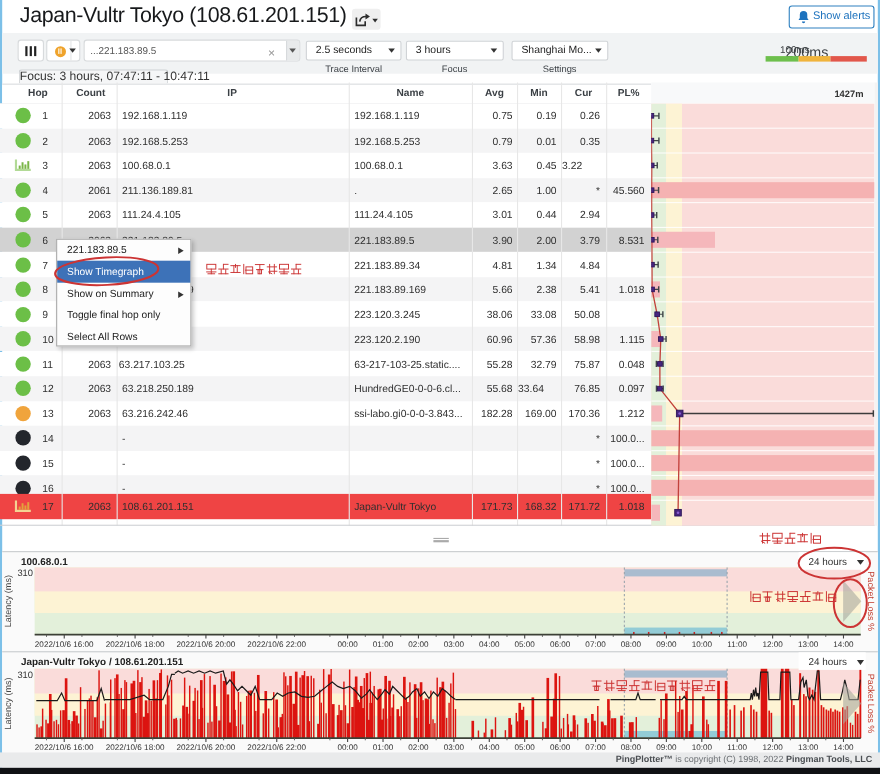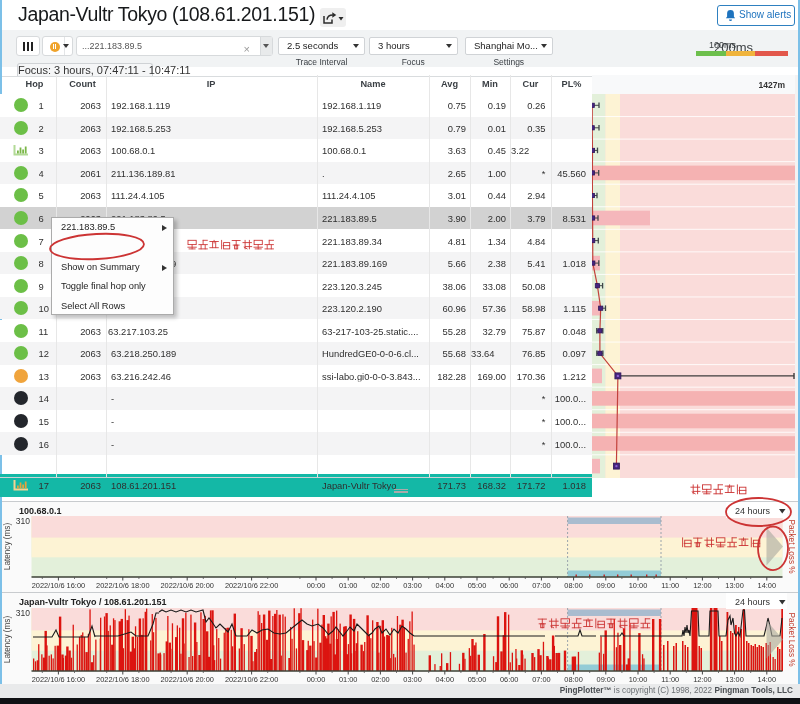--- a/index.html
+++ b/index.html
@@ -257,21 +257,21 @@
     <div class="dot" style="background:#23262c"></div>
     <div class="c" style="left:38.5px;width:16px">16</div>
     <div class="c" style="left:60px;width:41px;text-align:right"></div>
     <div class="c" style="left:111px;width:200px">-</div>
     <div class="c" style="left:322px;width:104px"></div>
     <div class="c" style="left:430px;width:36px;text-align:right"></div>
     <div class="c" style="left:471px;width:35px;text-align:right"></div>
     <div class="c" style="left:511px;width:34.5px;text-align:right">*</div>
     <div class="c" style="left:552px;width:34px;text-align:right">100.0...</div>
   </div>
-<div class="row" style="top:474px;height:22.55px;background:#14b8a6">
+<div class="row" style="top:449px;height:22.55px;background:#ef4444">
     <svg class="chic" viewBox="0 0 16 12">
       <path d="M1.5 1v9.5H15" stroke="#f4d393" stroke-width="2" fill="none"></path>
       <g fill="#e3a33d">
         <rect x="4" y="6.5" width="1.8" height="3"></rect>
         <rect x="6.6" y="3.5" width="1.8" height="6"></rect>
         <rect x="9.2" y="5.5" width="1.8" height="4"></rect>
         <rect x="11.8" y="2.5" width="1.8" height="7"></rect>
       </g>
     </svg>
     <div class="c" style="left:38.5px;width:16px">17</div>
@@ -370,20 +370,21 @@
 <circle cx="25.9" cy="281.9" r="1.2" fill="#8a5fd0"></circle>
 <line x1="23.9" y1="372.1" x2="26.2" y2="372.1" stroke="#3f4648" stroke-width="1"></line>
 <line x1="26.2" y1="369.3" x2="26.2" y2="374.9" stroke="#3f4648" stroke-width="1.3"></line>
 <rect x="21.4" y="369.1" width="6.0" height="6.0" fill="#46257e" stroke="#2e1459" stroke-width="0.8"></rect>
 <circle cx="24.4" cy="372.1" r="1.2" fill="#8a5fd0"></circle>
 </svg>
 
 <div style="position:absolute;left:50.5px;top:217px;width:123.5px;height:97.5px;background:#fdfdfd;border:1px solid #ababab;box-shadow:2.5px 2.5px 4px rgba(0,0,0,0.22);font-size:9.3px;color:#1c1c1c">
  <div style="position:absolute;left:9.5px;top:0;height:19.5px;line-height:19.5px">221.183.89.5</div>
  <div class="mar" style="position:absolute;right:6px;top:7px;border:3.8px solid transparent;border-left:5px solid #333;border-right:none"></div>
+ <div style="position:absolute;left:0.5px;top:19px;width:120.5px;height:20.3px;background:#3d72b8;color:#fff;line-height:20.3px;padding-left:9px">Show Timegraph</div>
  <div style="position:absolute;left:9.5px;top:39.5px;height:19.5px;line-height:19.5px">Show on Summary</div>
  <div style="position:absolute;right:6px;top:46.5px;border:3.8px solid transparent;border-left:5px solid #333;border-right:none"></div>
  <div style="position:absolute;left:9.5px;top:59px;height:19.5px;line-height:19.5px">Toggle final hop only</div>
  <div style="position:absolute;left:9.5px;top:78.5px;height:19.5px;line-height:19.5px">Select All Rows</div>
 </div>
 
 <div style="position:absolute;left:394px;top:488.5px;width:14px;height:1.5px;background:#aaa"></div>
 <div style="position:absolute;left:394px;top:491px;width:14px;height:1.5px;background:#aaa"></div>
 
 <div style="position:absolute;left:2px;top:501px;width:796px;height:91px;background:#fafafa;border-top:1px solid #c8cbce"></div>

